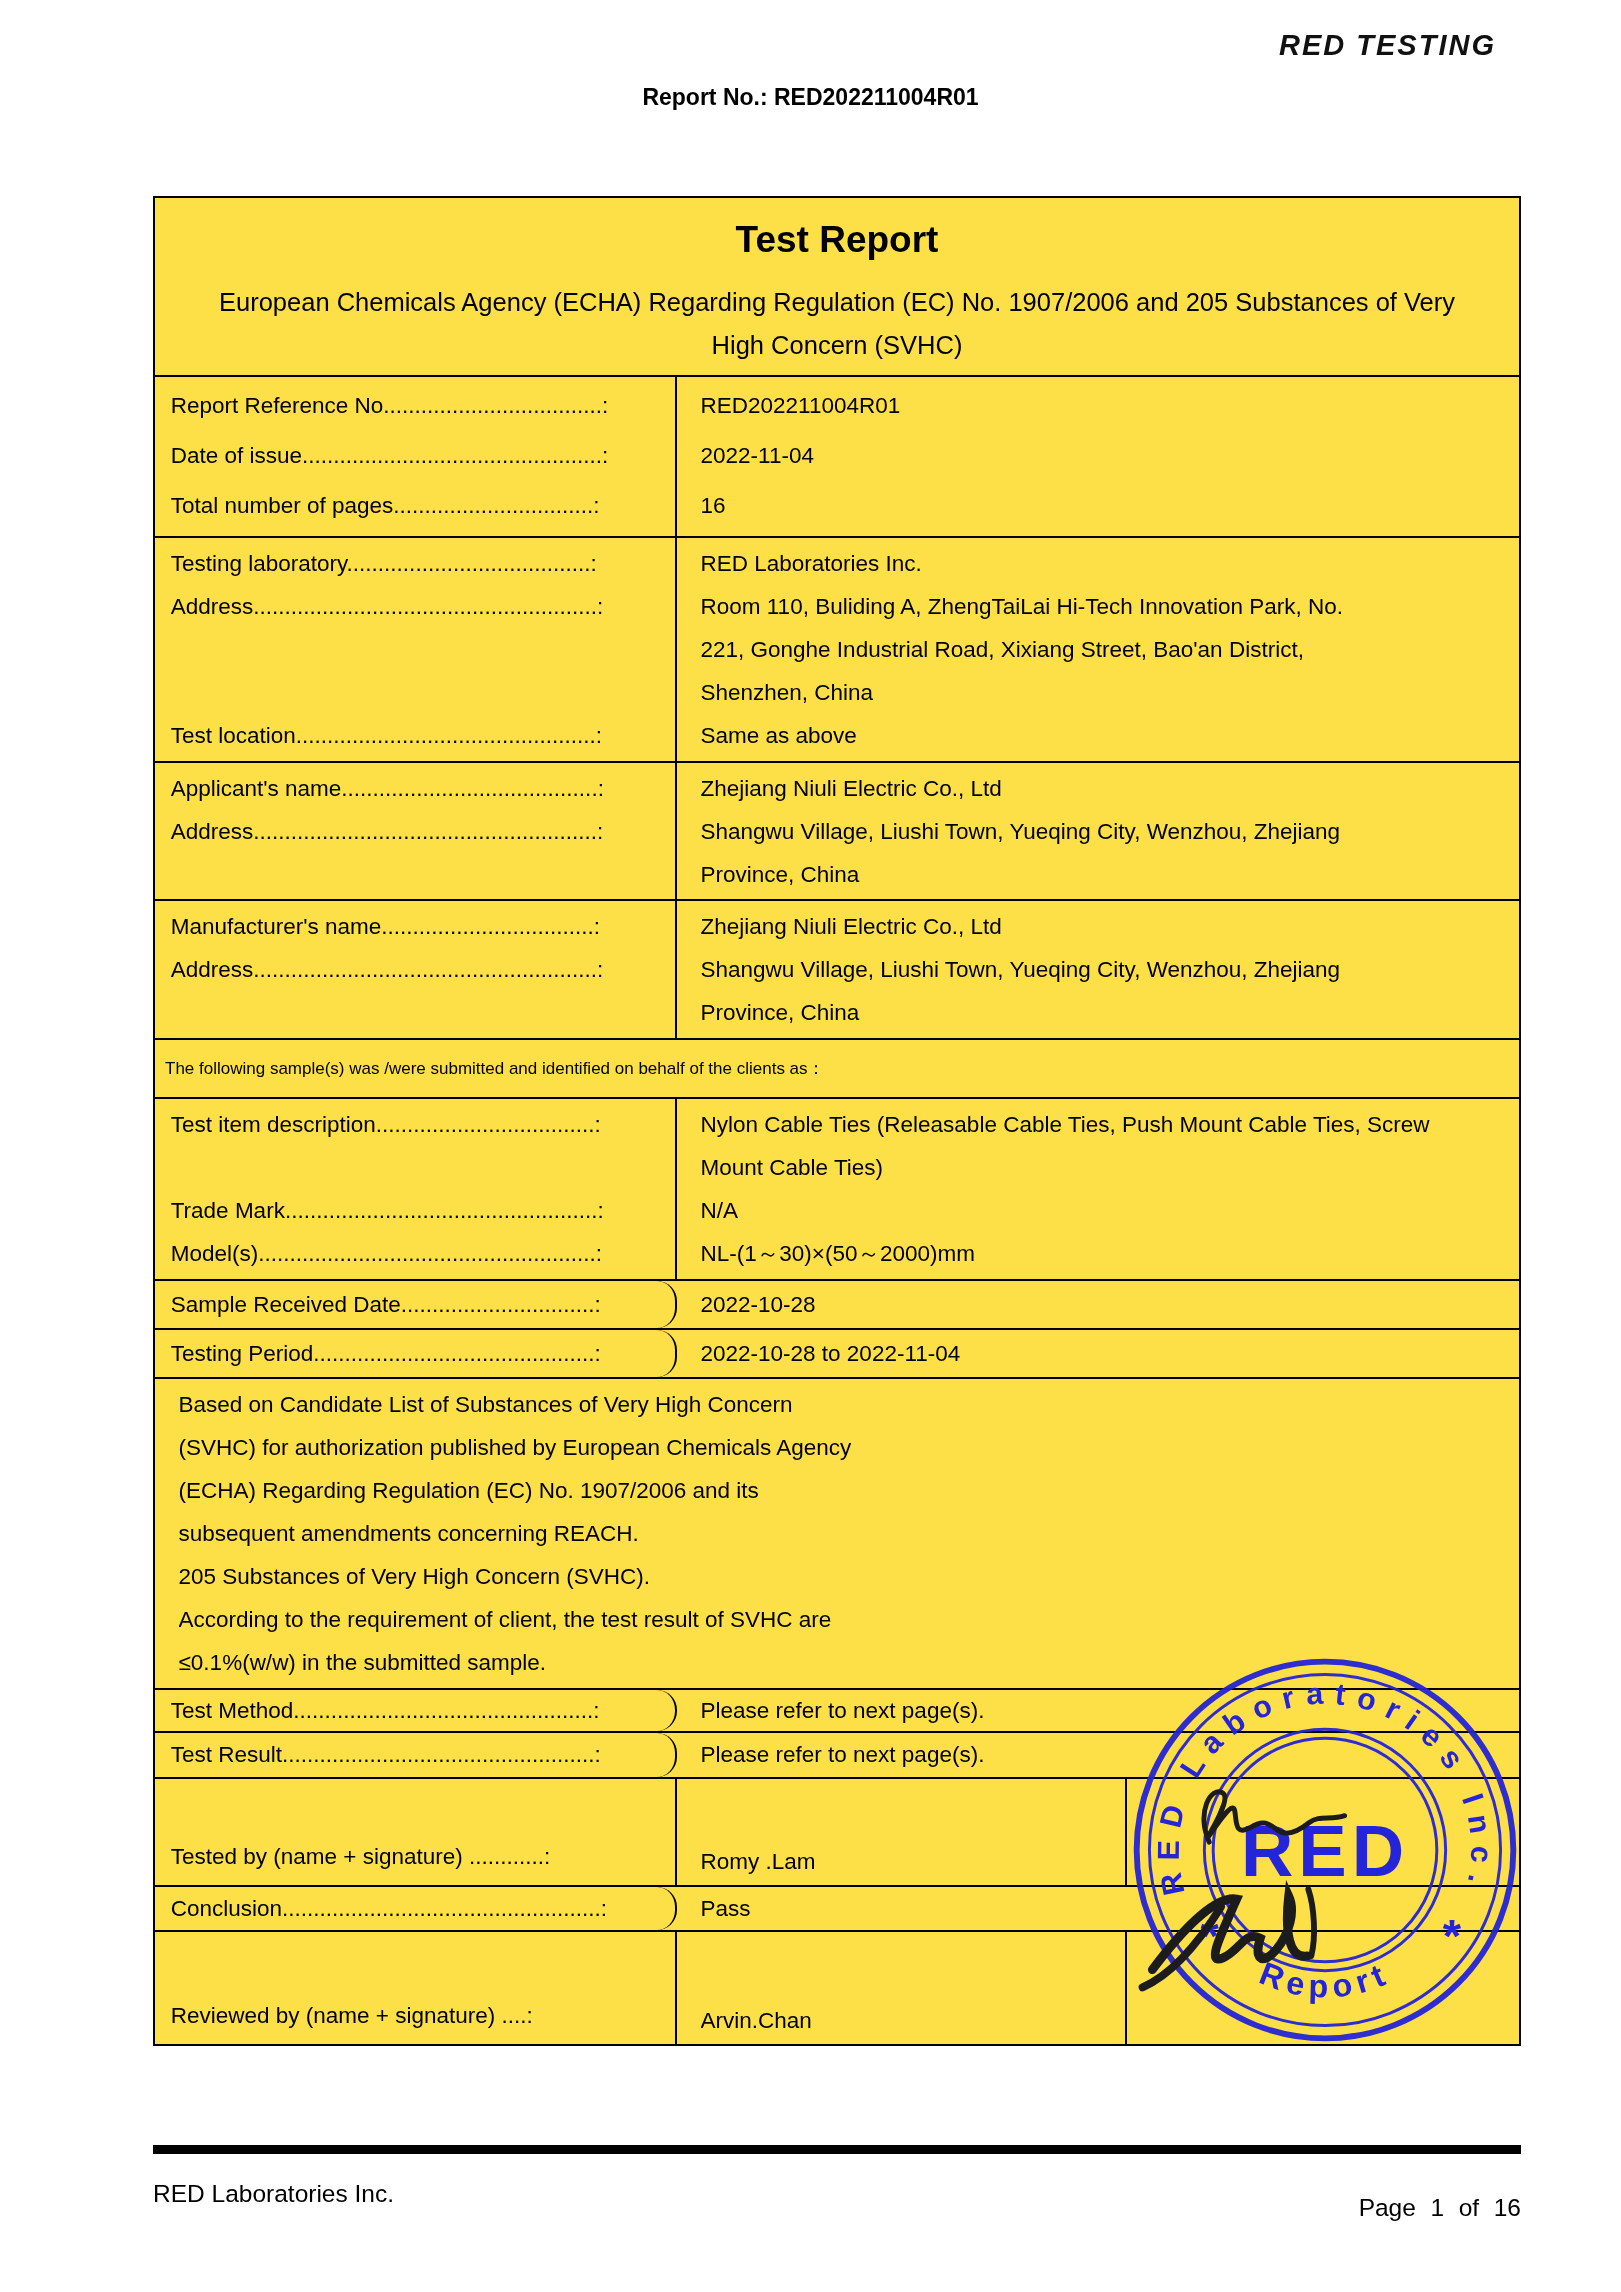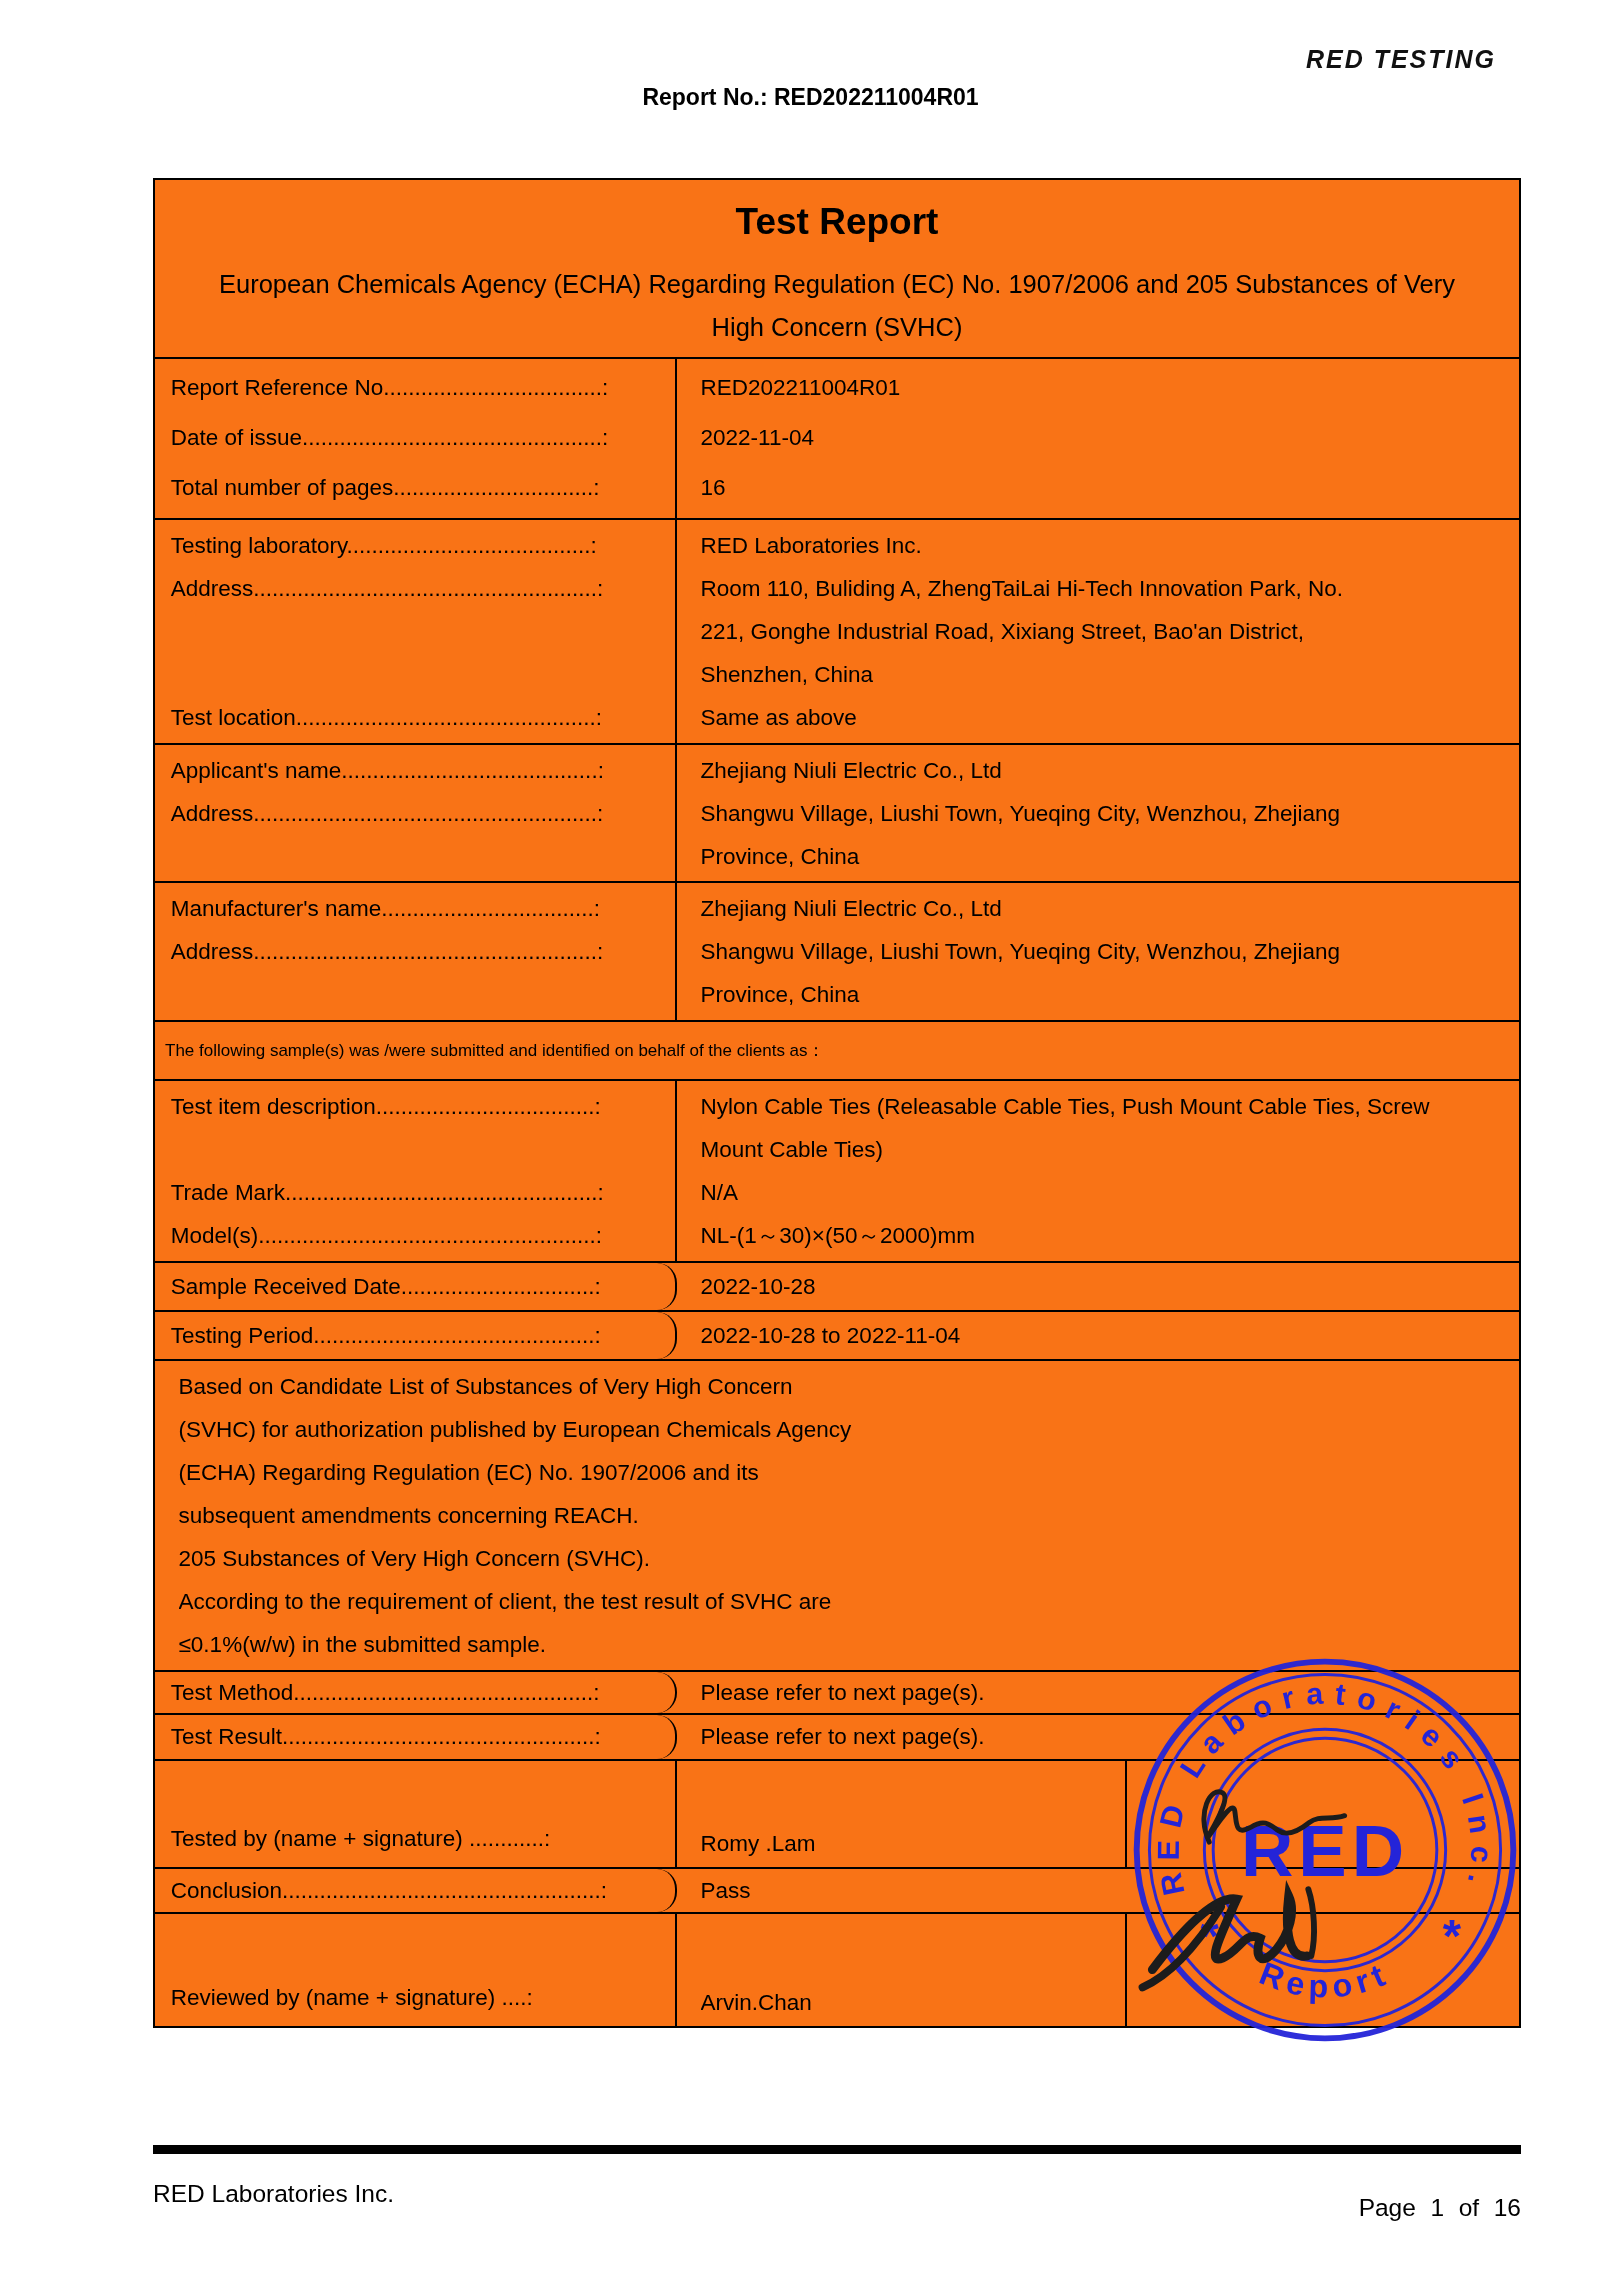--- a/index.html
+++ b/index.html
@@ -8,25 +8,25 @@
 
   
   .report-no{position:absolute;top:84px;left:0;width:100%;text-align:center;font-size:23px;font-weight:bold;}
 
   
   .logo{position:absolute;top:23.5px;right:123px;text-align:right;line-height:1;}
   .logo-main{font-size:90px;font-weight:bold;font-style:italic;letter-spacing:-4.9px;white-space:nowrap;}
   .logo-r{color:#e0232e;}
   .logo-ed{color:#1e7cd3;}
   .logo-star{font-size:39px;color:#e0232e;vertical-align:top;margin-left:-2px;font-style:normal;}
-  .logo-tagline{font-size:25px;font-weight:bold;font-style:italic;letter-spacing:2px;margin-top:23px;
+  .logo-tagline{font-size:29px;font-weight:bold;font-style:italic;letter-spacing:2px;margin-top:7px;
                 color:#111;text-align:right;padding-right:2px;}
 
   
-  .tbl{position:absolute;left:153px;top:178px;width:1368px;border:2.9px solid #000;box-sizing:border-box;background:#f97316;}
+  .tbl{position:absolute;left:153px;top:196px;width:1368px;border:2.9px solid #000;box-sizing:border-box;background:#fde047;}
   .row{display:flex;border-top:2px solid #000;box-sizing:border-box;font-size:22.5px;}
   .row.title-row{border-top:none;display:block;text-align:center;padding:13.7px 9.8px 7.8px;}
   .title{font-size:37px;font-weight:bold;margin:7.8px 0 19.6px;}
   .subtitle{font-size:25.5px;line-height:43px;}
   .c1{width:522px;border-right:2px solid #000;padding:3.9px 3.9px 3.9px 15.7px;box-sizing:border-box;}
   .c2{flex:1;padding:3.9px 3.9px 3.9px 23.5px;box-sizing:border-box;min-width:0;}
   .line{line-height:43px;height:43px;white-space:nowrap;overflow:hidden;}
   .row[data-name="row-reference"] .line{line-height:50px;height:50px;}
   .row.vcenter .c1,.row.vcenter .c2{display:flex;flex-direction:column;justify-content:center;border-radius:20px;}
   .row.vcenter .line{line-height:25.5px;height:auto;}

